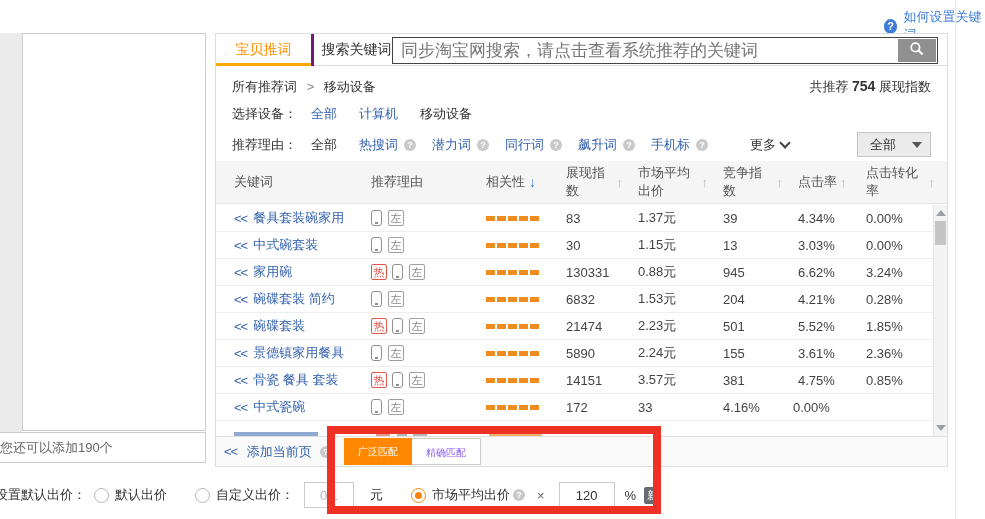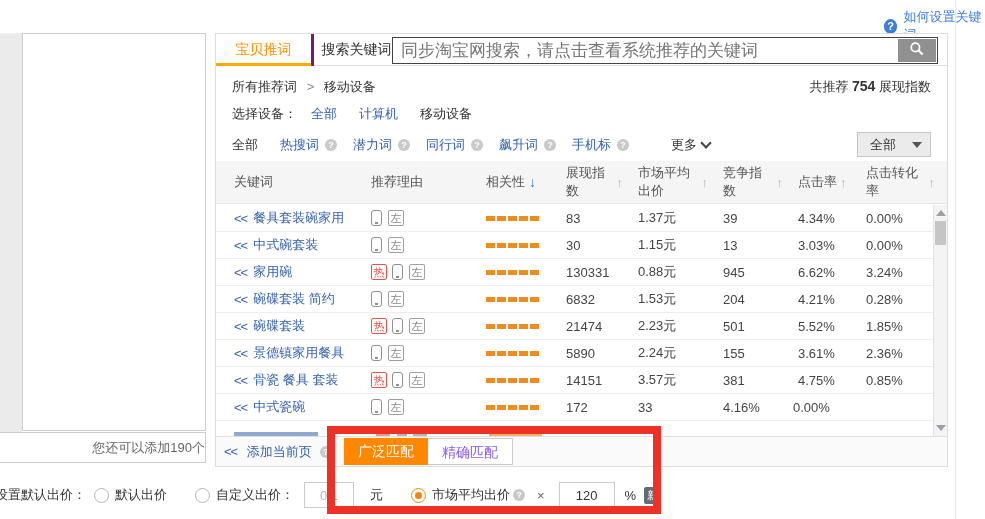--- a/index.html
+++ b/index.html
@@ -5,21 +5,21 @@
   * { margin:0; padding:0; box-sizing:border-box; }
   html,body { width:985px; height:519px; background:#fff; overflow:hidden;
     font-family:"Liberation Sans","DejaVu Sans",sans-serif; color:#333; font-size:13px; }
   .stage { position:relative; width:985px; height:519px; }
 
   
   .left-strip { position:absolute; left:0; top:33px; width:22px; height:400px; background:#ebebeb; }
   .left-panel { position:absolute; left:22px; top:33px; width:184px; height:398px; background:#fff;
     border:1px solid #ccc; }
   .left-footer { position:absolute; left:-1px; top:432px; width:207px; height:31px; background:#fff;
-    border:1px solid #ccc; line-height:29px; text-align:right; color:#666; }
+    border:1px solid #ccc; line-height:29px; text-align:left; color:#666; }
 
   
   .help { position:absolute; top:8px; left:884px; display:flex; align-items:center; gap:6px;
     color:#3d7cd8; cursor:pointer; }
   .qmark { display:inline-block; width:15px; height:15px; border-radius:50%; background:#3d7cd8;
     color:#fff; font-size:11px; font-weight:bold; text-align:center; line-height:15px; }
   .qmark.gray { width:12px; height:12px; background:#c9c9c9; font-size:9px; line-height:12px; }
 
   
   .panel { position:absolute; left:215px; top:33px; width:733px; height:434px; background:#fff;
@@ -91,21 +91,21 @@
   .thumb { position:absolute; top:16px; left:1px; width:11px; height:24px; background:#c5c5c5; }
   .tri-down { position:absolute; bottom:5px; left:2px; width:0; height:0; border-left:5px solid transparent;
     border-right:5px solid transparent; border-top:6px solid #9aa0a6; }
 
   
   .pfooter { position:absolute; left:0; right:0; bottom:0; height:30px; background:#fafafa;
     border-top:1px solid #e0e0e0; display:flex; align-items:center; padding-left:8px; }
   .addpage { color:#3563af; cursor:pointer; margin-right:8px; }
   .addpage .pre { margin-right:6px; letter-spacing:-1px; }
   .matchbtns { position:absolute; left:128px; top:1px; display:flex; }
-  .btn { height:27px; line-height:27px; padding:0 14px; cursor:pointer; font-size:14px; }
+  .btn { height:27px; line-height:27px; padding:0 14px; cursor:pointer; font-size:10px; }
   .btn.broad { background:#ff8800; color:#fff; }
   .btn.exact { background:#fff; color:#8b5cf6; border:1px solid #ccc; border-left:none; }
 
   
   .bidbar { position:absolute; left:-5px; top:482px; display:flex; align-items:center; white-space:nowrap; }
   .radio { display:inline-block; width:15px; height:15px; border:1px solid #b5b5b5; border-radius:50%;
     background:#fff; margin-right:6px; position:relative; flex:none; }
   .radio.on { border-color:#f5850a; }
   .radio.on::after { content:""; position:absolute; left:3px; top:3px; width:7px; height:7px;
     border-radius:50%; background:#f5850a; }
@@ -169,20 +169,21 @@
         <span class="flabel">选择设备：</span>
         <span id="device-options"><span class="fopt">
               <span class="flink">全部</span>
             </span><span class="fopt">
               <span class="flink">计算机</span>
             </span><span class="fopt selected">
               <span class="flink">移动设备</span>
             </span></span>
       </div>
       <div class="frow">
+        <span class="flabel">推荐理由：</span>
         <span id="reason-options"><span class="fopt selected">
               <span class="flink">全部</span>
             </span><span class="fopt">
               <span class="flink">热搜词</span>
               <span class="qmark gray">?</span>
             </span><span class="fopt">
               <span class="flink">潜力词</span>
               <span class="qmark gray">?</span>
             </span><span class="fopt">
               <span class="flink">同行词</span>

